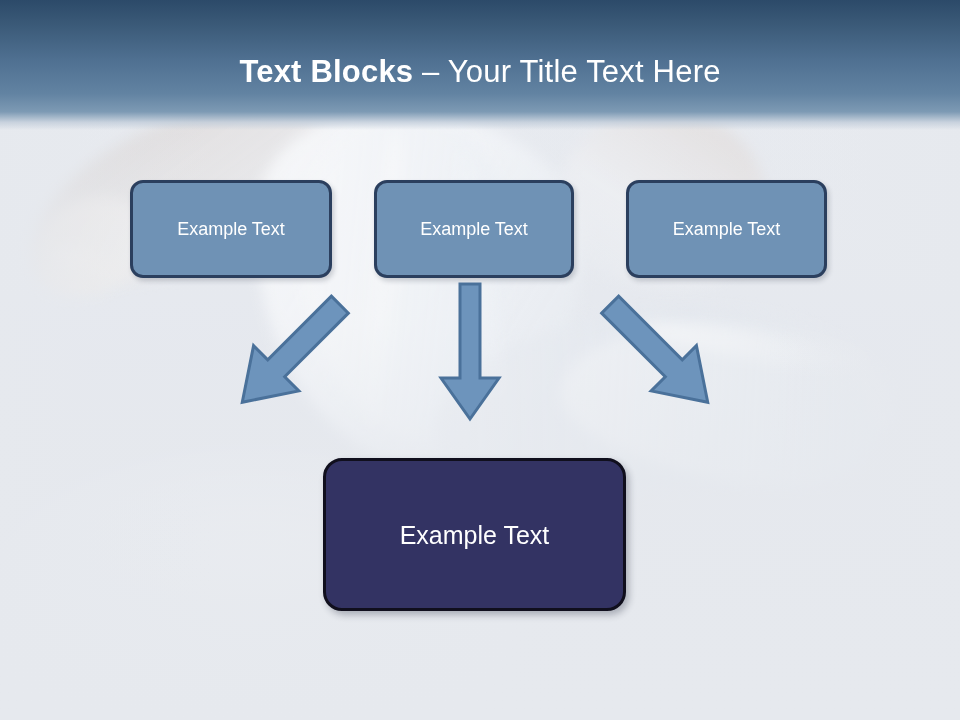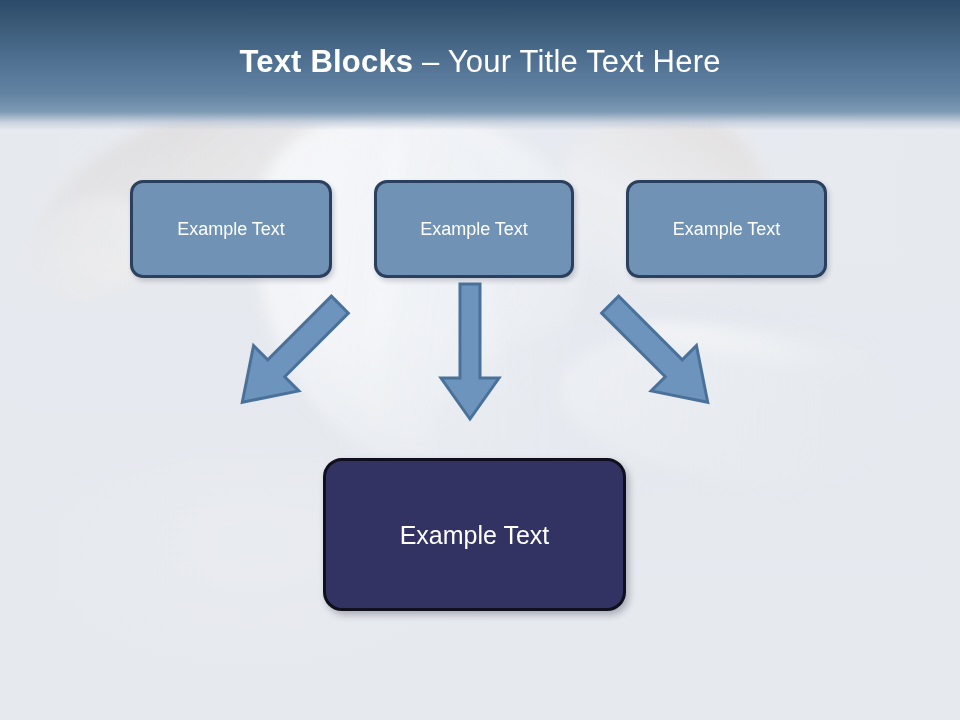--- a/index.html
+++ b/index.html
@@ -155,21 +155,21 @@
         #2c4a69 0%,
         #3a5977 18%,
         #4f7091 46%,
         #6283a2 72%,
         #7d9ab4 86%,
         rgba(190,202,216,0.75) 94%,
         rgba(230,233,238,0) 100%);
   }
   .header-title {
     position: absolute;
-    left: 0; top: 42px;
+    left: 0; top: 52px;
     width: 960px;
     text-align: center;
     color: #ffffff;
     font-size: 31px;
     line-height: 40px;
     letter-spacing: 0.2px;
     white-space: nowrap;
   }
   .header-title .t-bold { font-weight: bold; }
   .header-title .t-light { font-weight: normal; }

